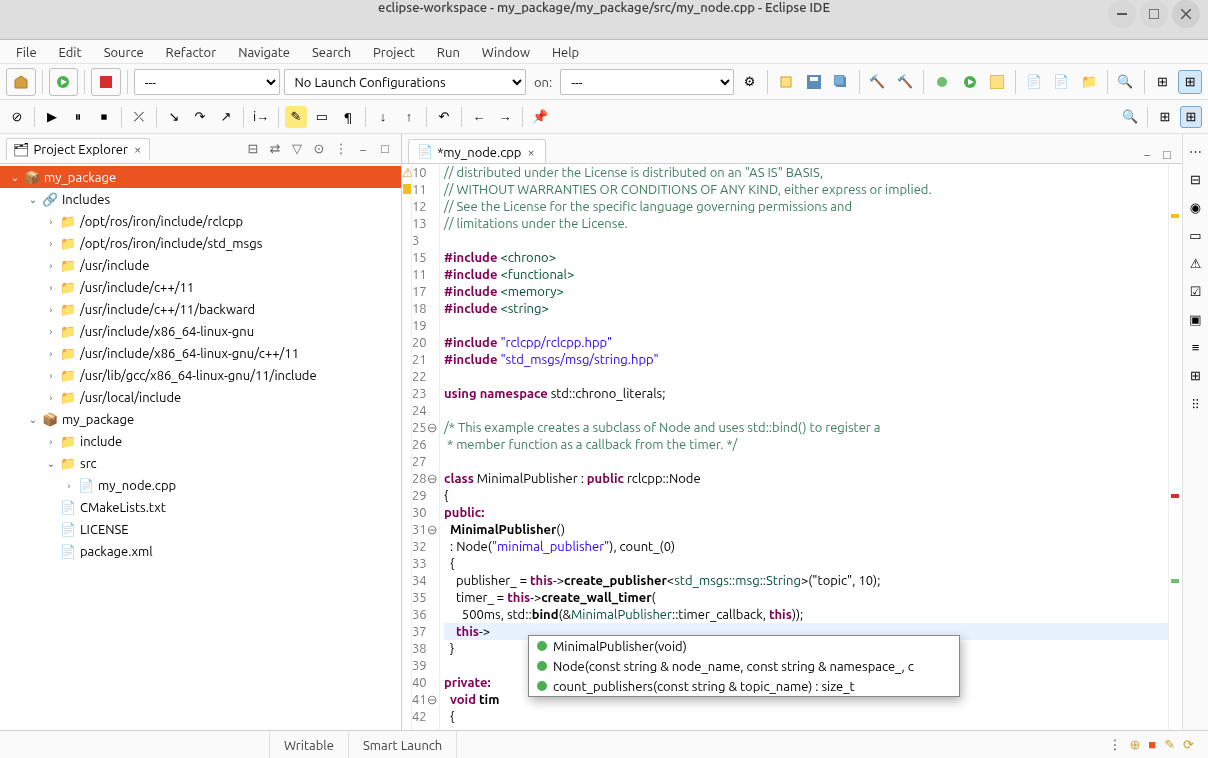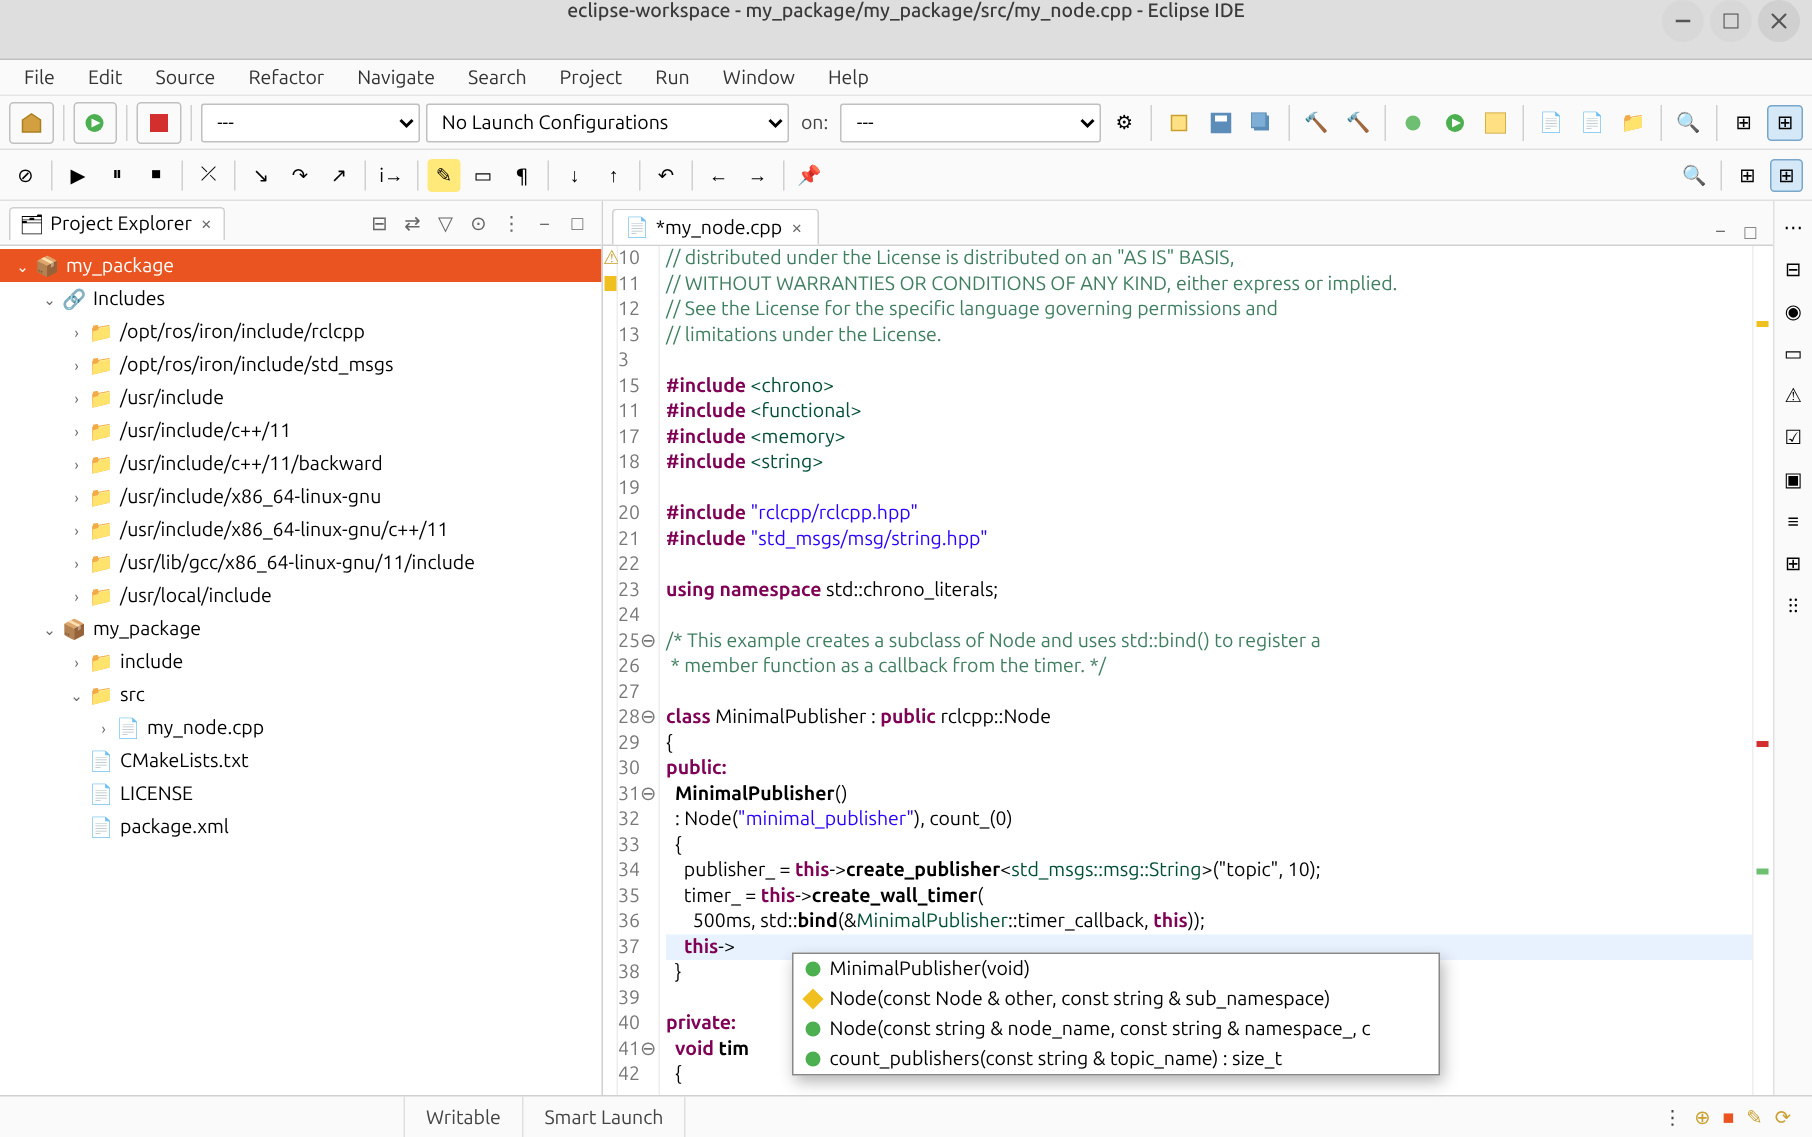--- a/index.html
+++ b/index.html
@@ -452,24 +452,20 @@
     <div class="tb">⁝⁝</div>
   </div>
 </div>
 
 <div class="autocomplete" id="ac">
     <div class="item">
       <span class="dot green"></span>
       <span>MinimalPublisher(void)</span>
     </div>
     <div class="item">
-      <span class="dot yellow"></span>
-      <span>Node(const Node &amp; other, const string &amp; sub_namespace)</span>
-    </div>
-    <div class="item">
       <span class="dot green"></span>
       <span>Node(const string &amp; node_name, const string &amp; namespace_, c</span>
     </div>
     <div class="item">
       <span class="dot green"></span>
       <span>count_publishers(const string &amp; topic_name) : size_t</span>
     </div>
   </div>
 
 <div class="statusbar">

